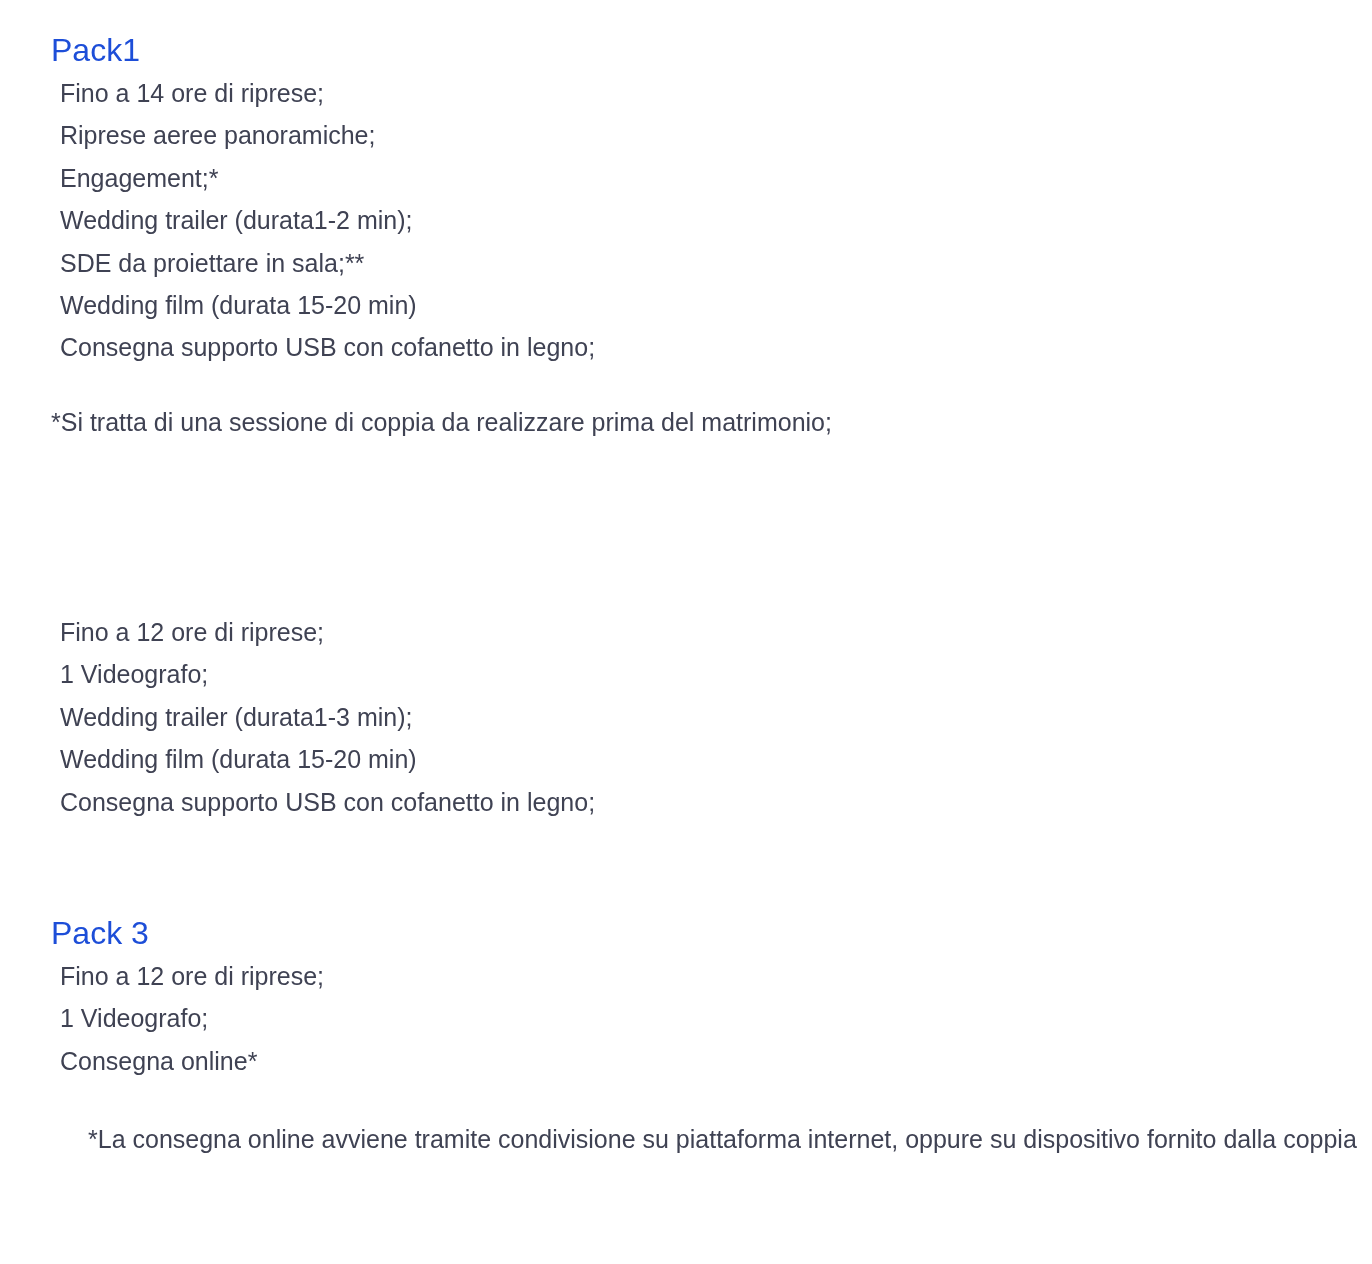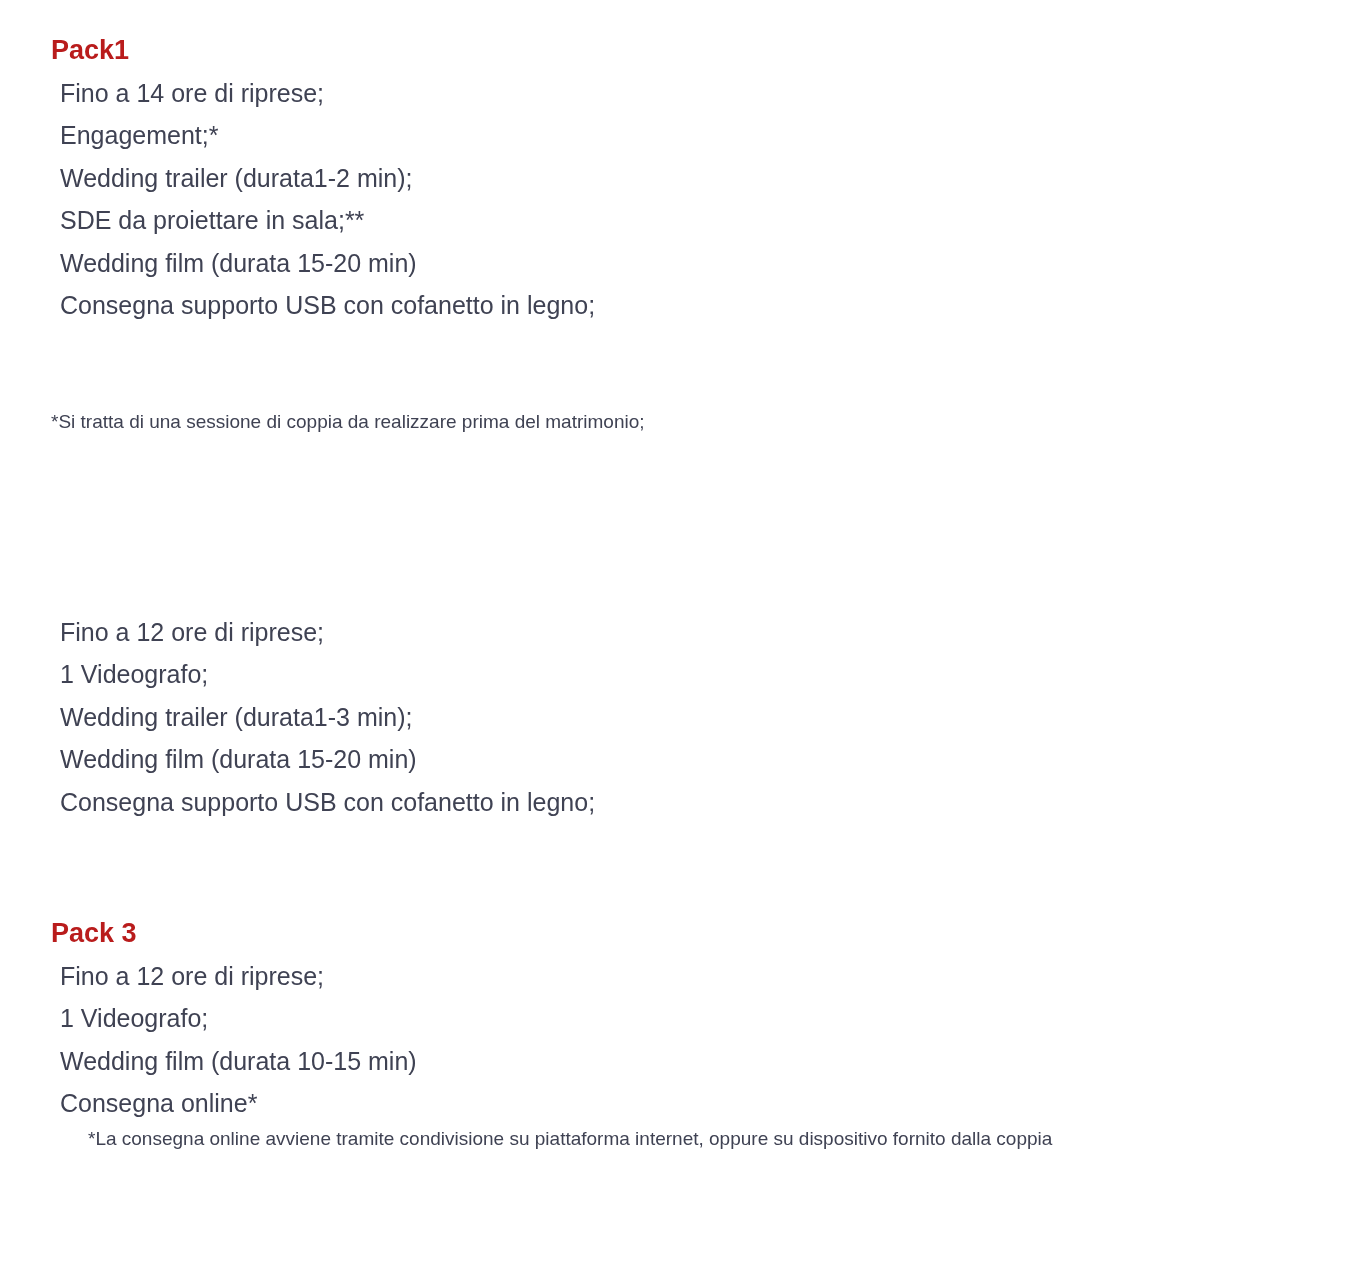--- a/index.html
+++ b/index.html
@@ -20,51 +20,52 @@
       left: 51px;
       top: 0;
       width: 1300px;
     }
     .section {
       position: absolute;
       left: 0;
       width: 1300px;
     }
     .title {
-      font-size: 27px;
-      font-weight: bold;
+      font-size: 32px;
+      font-weight: normal;
       line-height: 36px;
       height: 36px;
       margin: 0;
-      color: #b91c1c;
+      color: #1d4ed8;
     }
     .line {
       font-size: 25px;
       line-height: 33.4px;
       margin: 9px;
       white-space: nowrap;
     }
     .note {
-      font-size: 19px;
+      font-size: 25px;
       line-height: 34px;
       margin: 0;
     }
     .wrap {
       white-space: normal;
     }
   </style>
 </head>
 <body>
 
 <div class="content">
 
   <div class="section" style="top:32px;">
     <h2 class="title">Pack1</h2>
     <div style="margin-top:0px;">
       <p class="line">Fino a 14 ore di riprese;</p>
+      <p class="line">Riprese aeree panoramiche;</p>
       <p class="line">Engagement;*</p>
       <p class="line">Wedding trailer (durata1-2 min);</p>
       <p class="line">SDE da proiettare in sala;**</p>
       <p class="line">Wedding film (durata 15-20 min)</p>
       <p class="line">Consegna supporto USB con cofanetto in legno;</p>
     </div>
   </div>
 
   <div class="section" style="top:405px;">
     <p class="note">*Si tratta di una sessione di coppia da realizzare prima del matrimonio;</p>
@@ -78,21 +79,20 @@
       <p class="line">Wedding film (durata 15-20 min)</p>
       <p class="line">Consegna supporto USB con cofanetto in legno;</p>
     </div>
   </div>
 
   <div class="section" style="top:915px;">
     <h2 class="title">Pack 3</h2>
     <div>
       <p class="line">Fino a 12 ore di riprese;</p>
       <p class="line">1 Videografo;</p>
-      <p class="line">Wedding film (durata 10-15 min)</p>
       <p class="line">Consegna online*</p>
     </div>
   </div>
 
   <div class="section" style="top:1122px; width:1290px;margin-left:37px;">
     <p class="note wrap">*La consegna online avviene tramite condivisione su piattaforma internet, oppure su dispositivo fornito dalla coppia</p>
   </div>
 
 </div>
 

